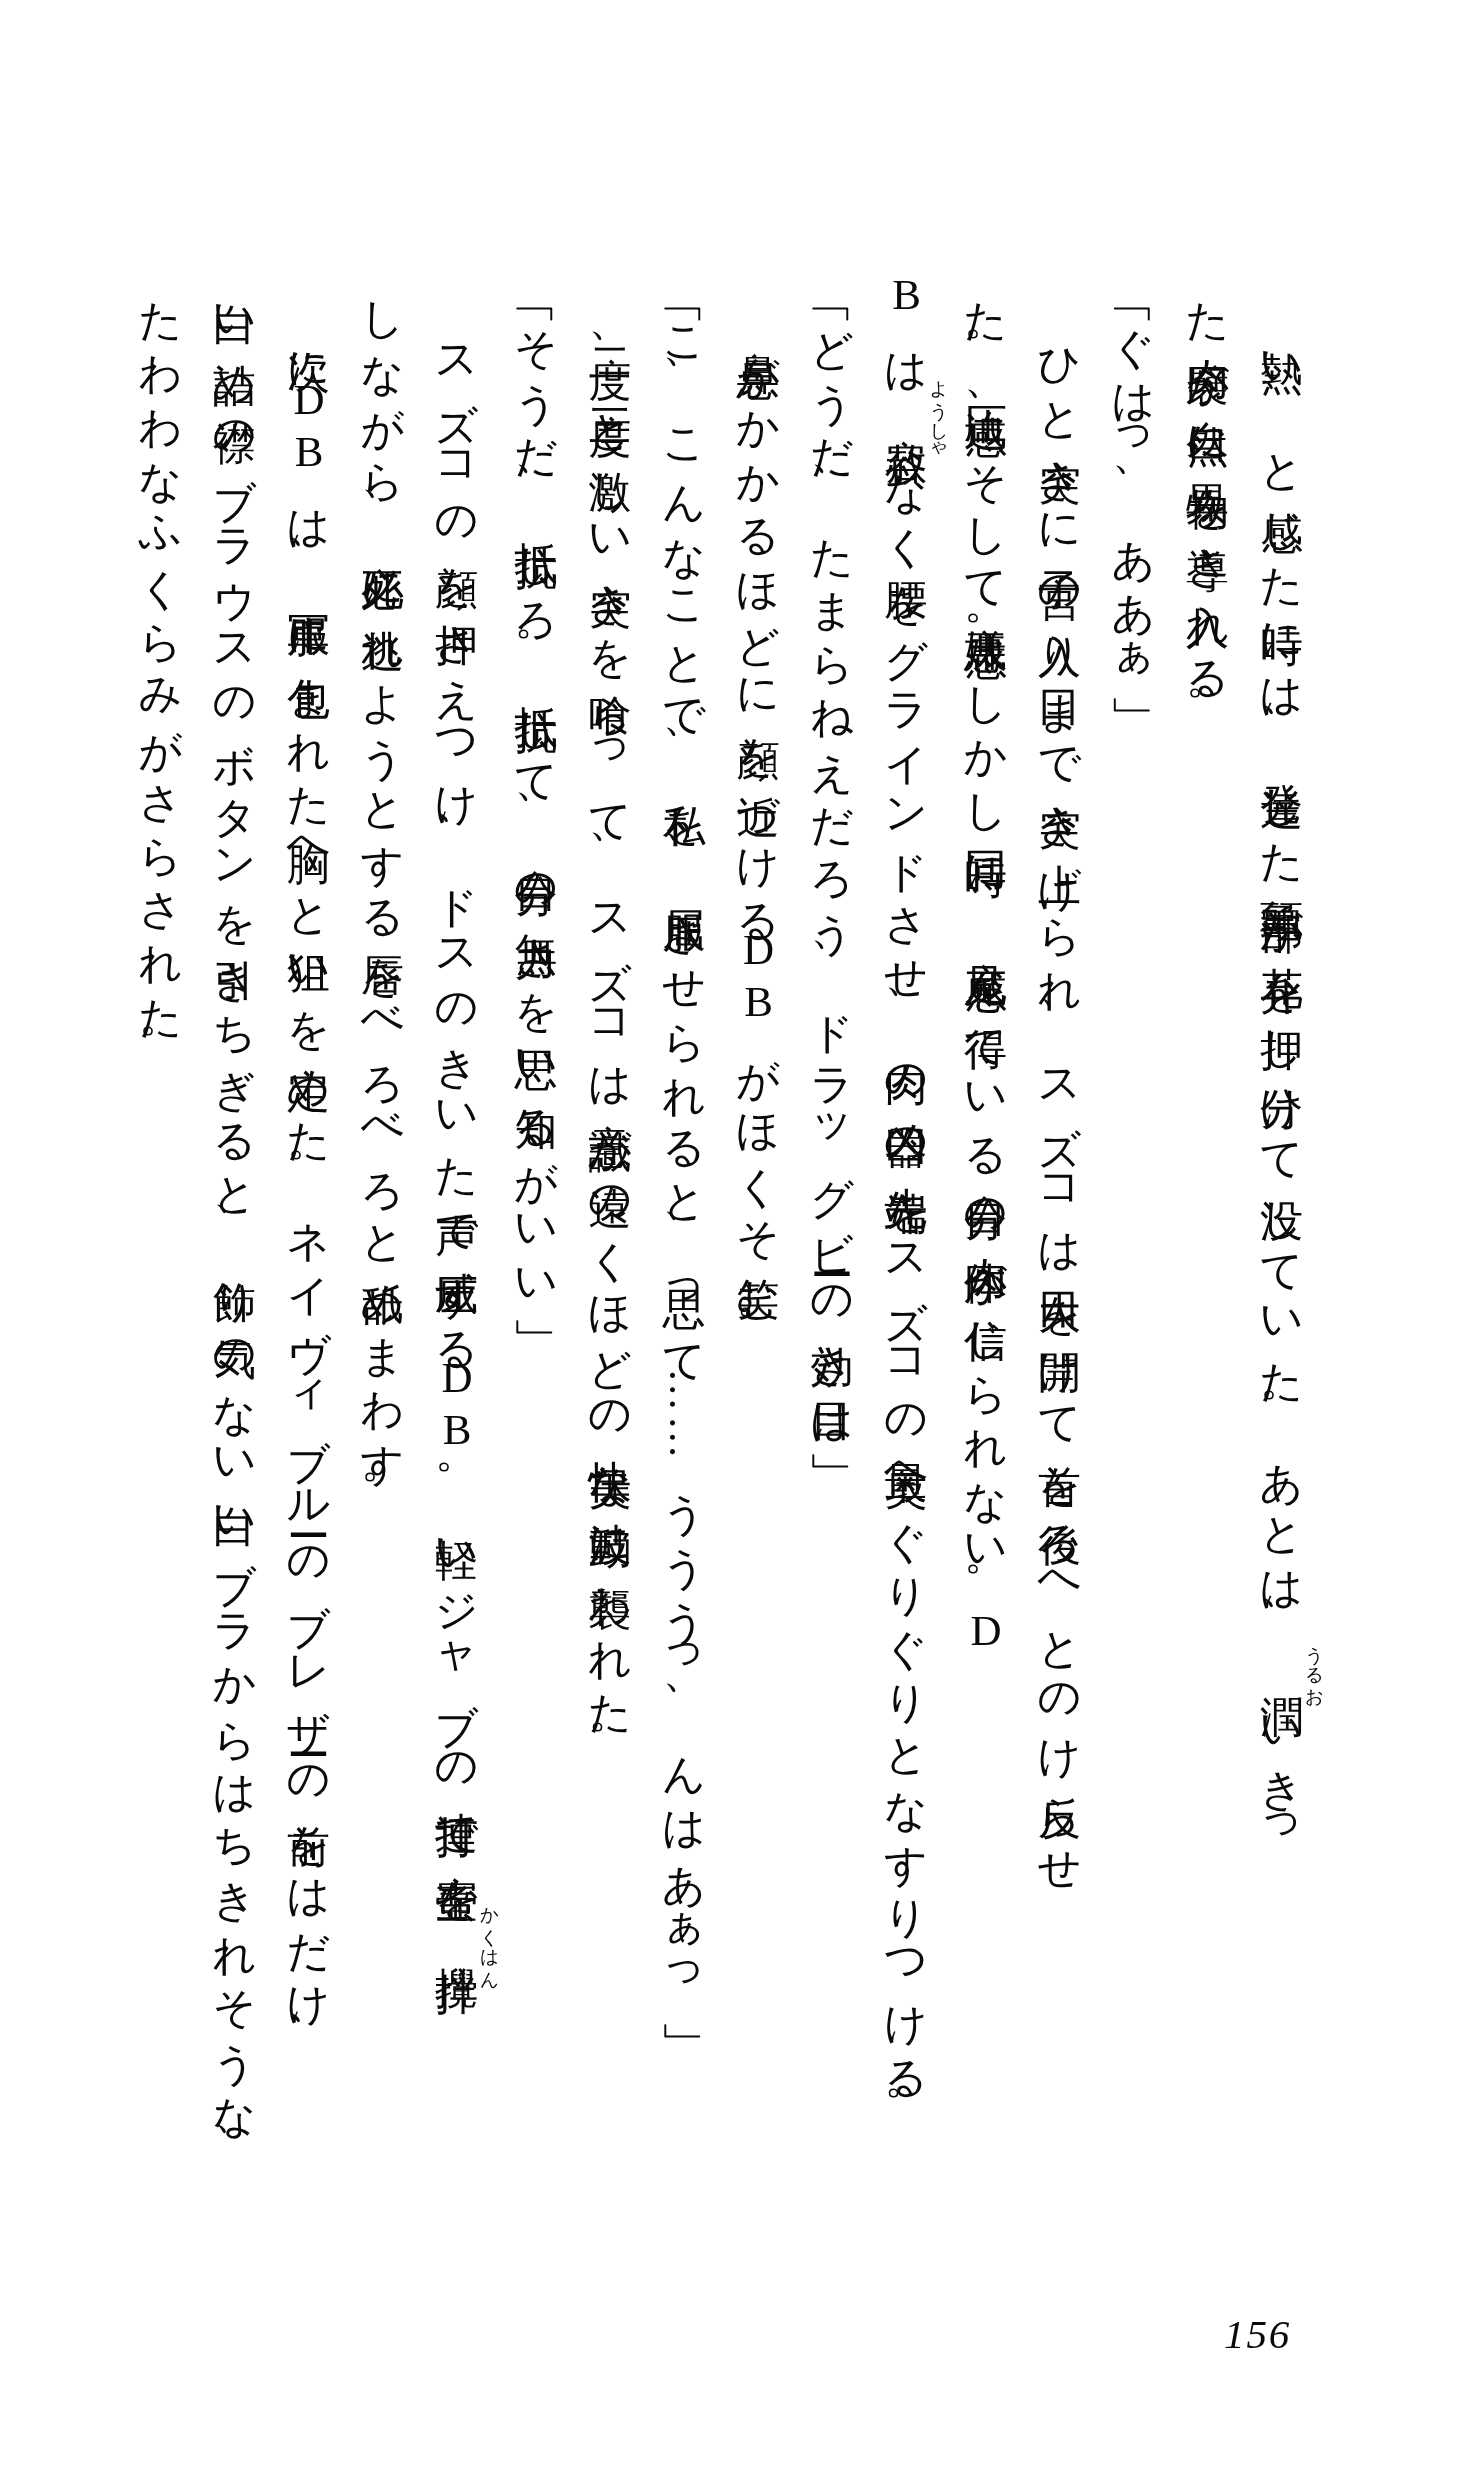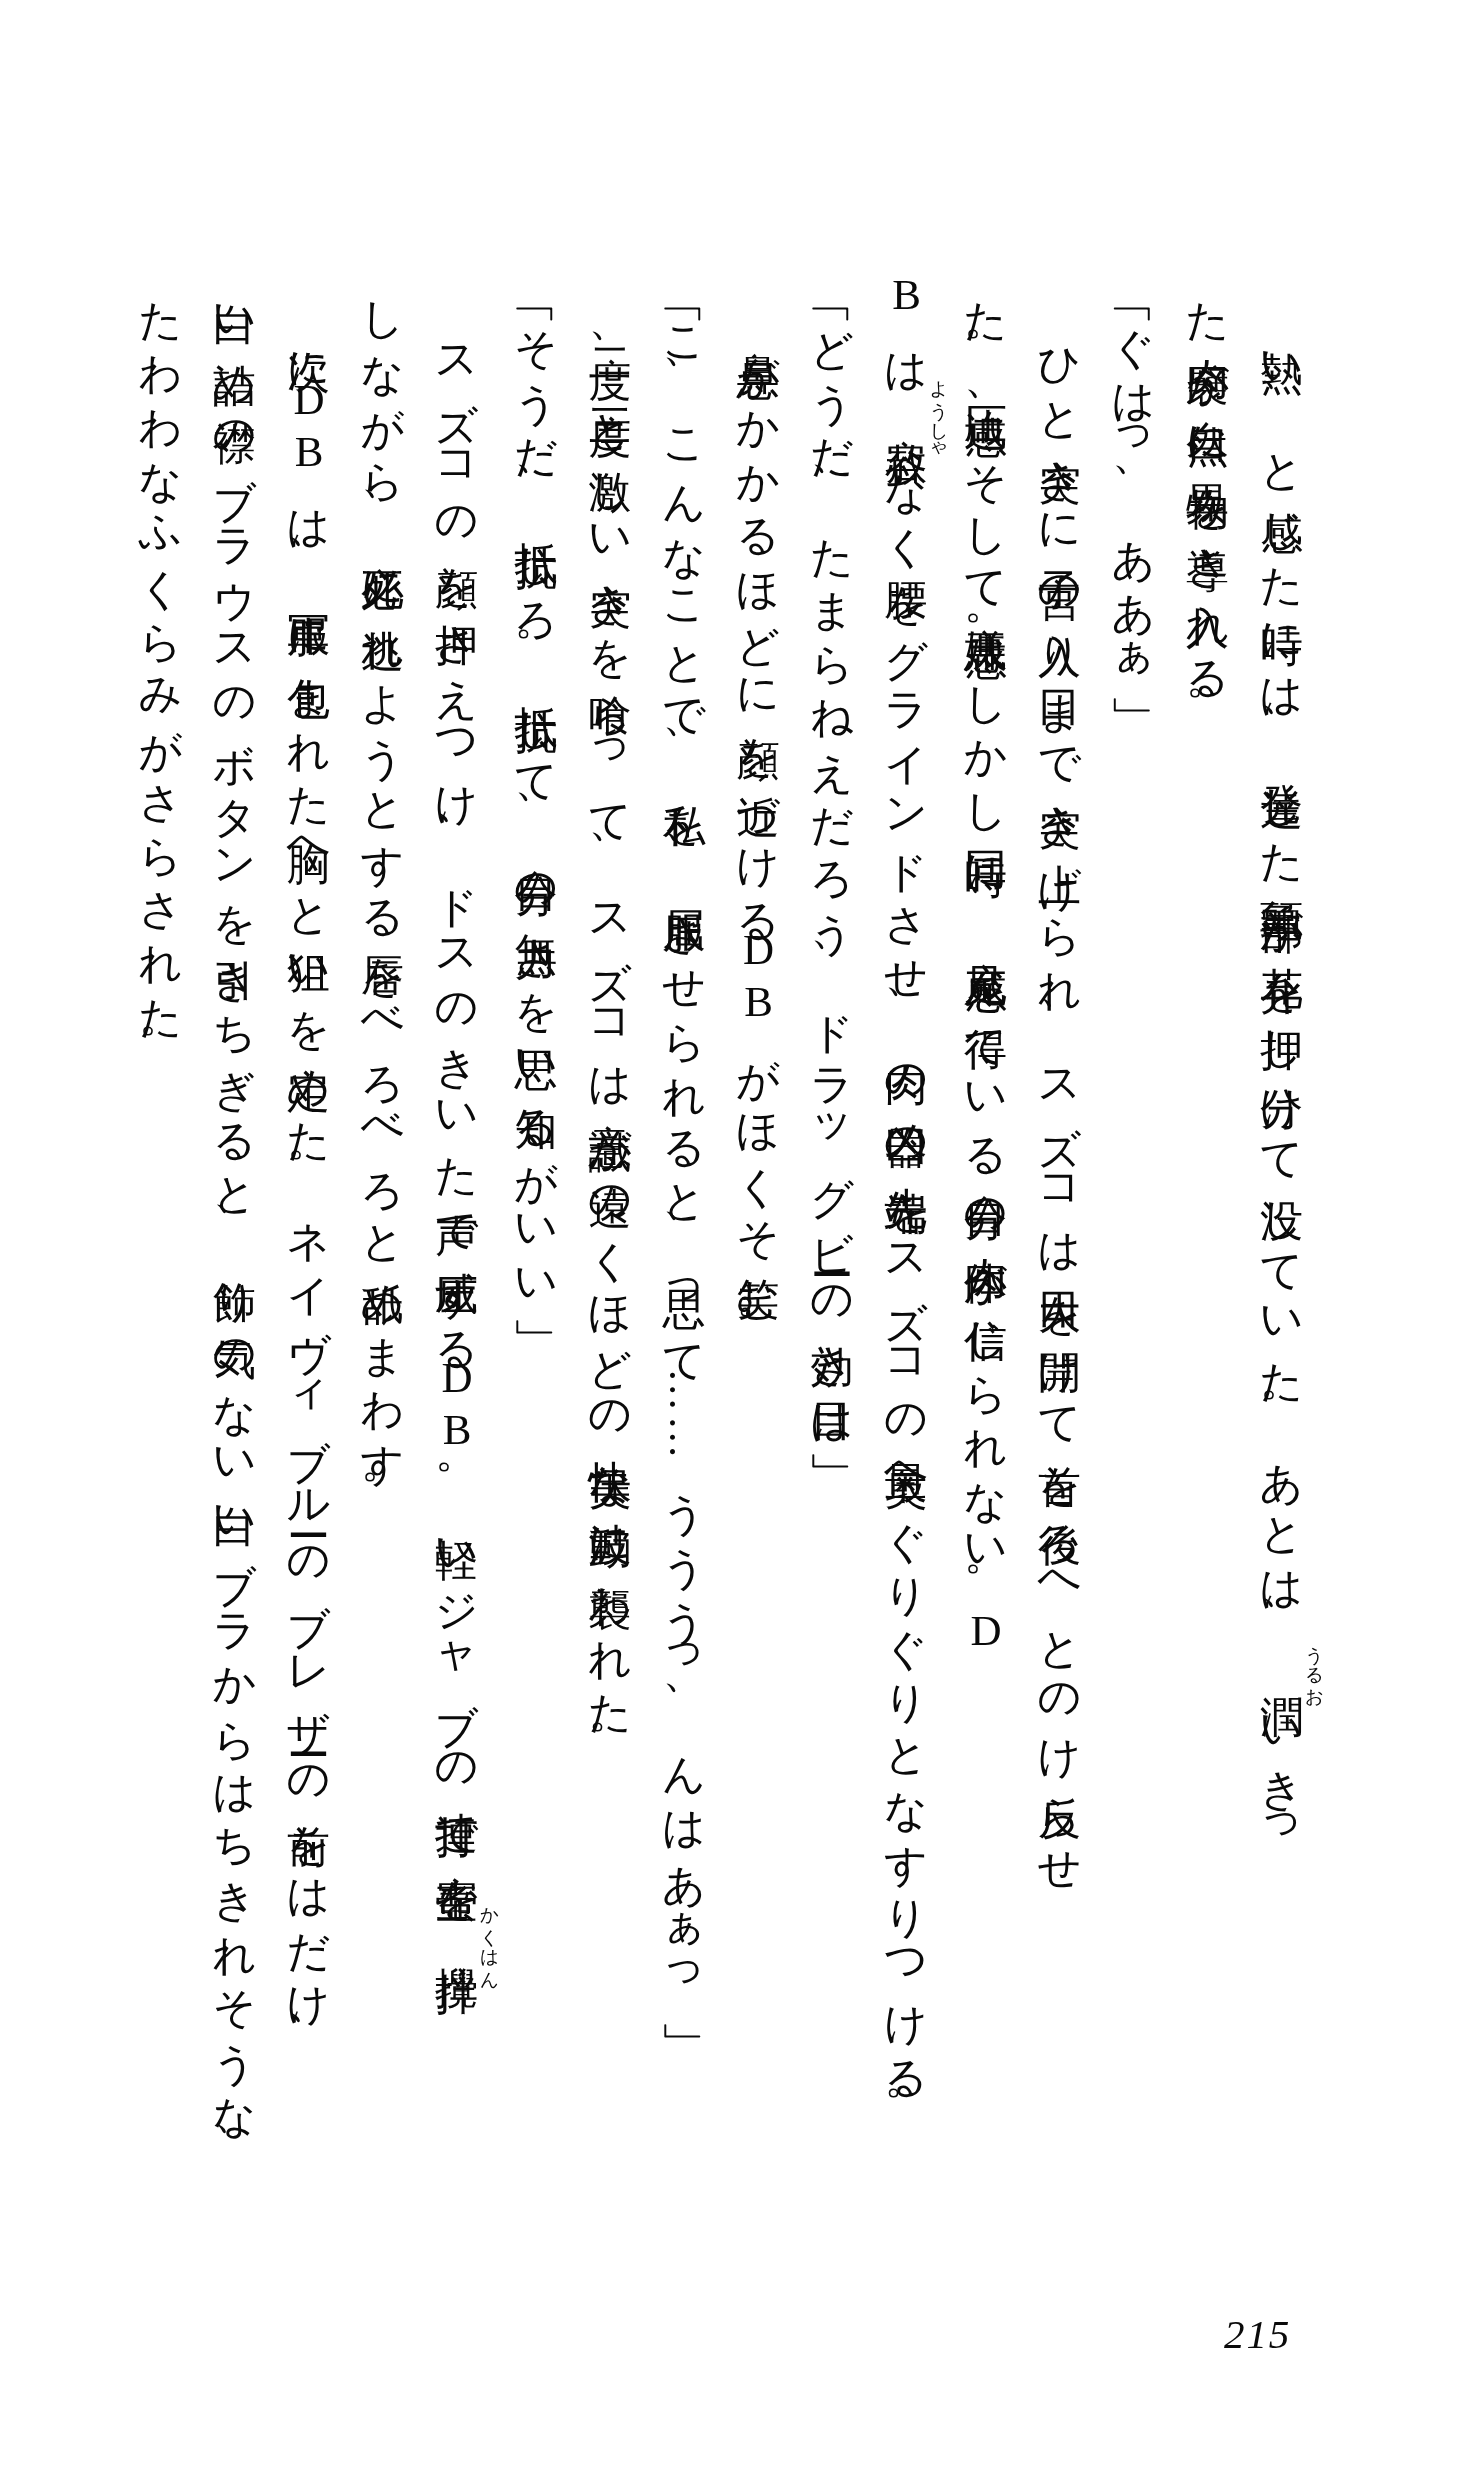--- a/index.html
+++ b/index.html
@@ -70,15 +70,15 @@
       <div class="text-column indent-narrative">鼻息がかかるほどに顔を近づける<span class="latin">D</span><span class="latin">B</span>がほくそ笑む。</div>
       <div class="text-column indent-dialogue">「こ、こんなことで、私を、屈服させられると、思って……うううっ、んはあぁっ」</div>
       <div class="text-column indent-narrative">二度、三度と激しい突きを喰らって、スズコは意識が遠のくほどの快美な波動に襲われた。</div>
       <div class="text-column indent-dialogue">「そうだ、抵抗しろ。抵抗して、自分の無力さを思い知るがいい」</div>
       <div class="text-column indent-narrative">スズコの顔を押さえつけ、ドスのきいた声で威圧する<span class="latin">D</span><span class="latin">B</span>。軽いジャブの連打で蜜壺を<ruby>攪拌<rt>かくはん</rt></ruby></div>
       <div class="text-column">しながら、必死に逃れようとする唇をべろべろと舐めまわす。</div>
       <div class="text-column indent-narrative">次に<span class="latin">D</span><span class="latin">B</span>は、軍服に包まれた胸へと狙いを定めた。ネイヴィブルーのブレザーの前をはだけ、</div>
       <div class="text-column">白い詰め襟のブラウスのボタンを引きちぎると、飾り気のない白いブラからはちきれそうな、</div>
       <div class="text-column">たわわなふくらみがさらされた。</div>
     </div>
-  <div class="page-number">215</div>
+  <div class="page-number">156</div>
 </div>
 
 
 </body></html>

